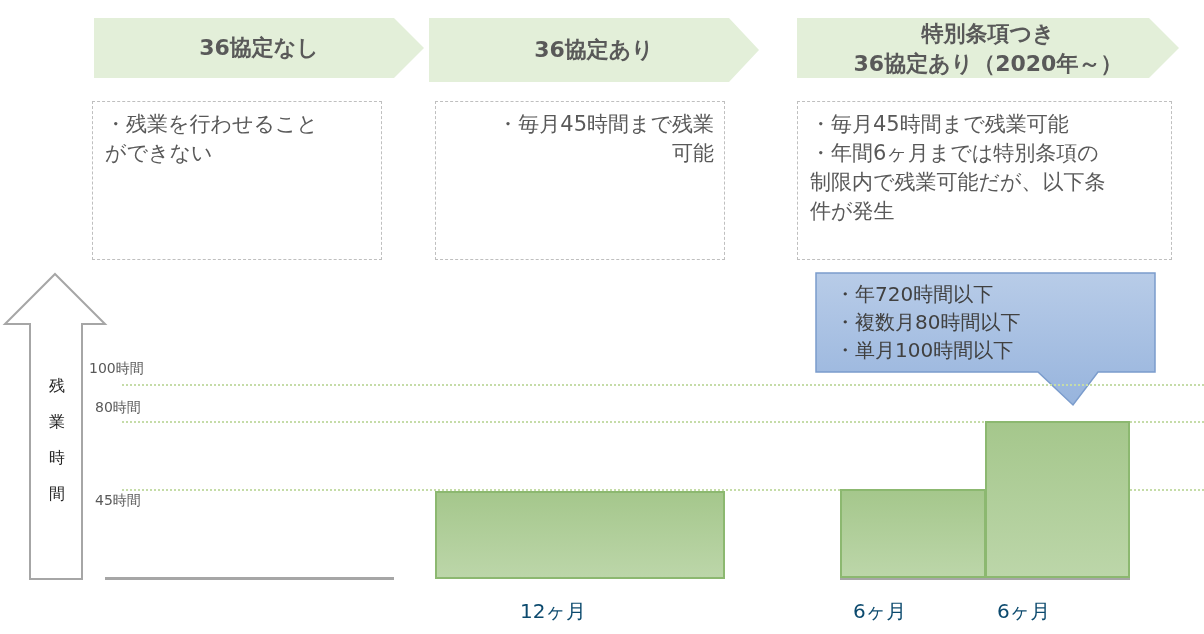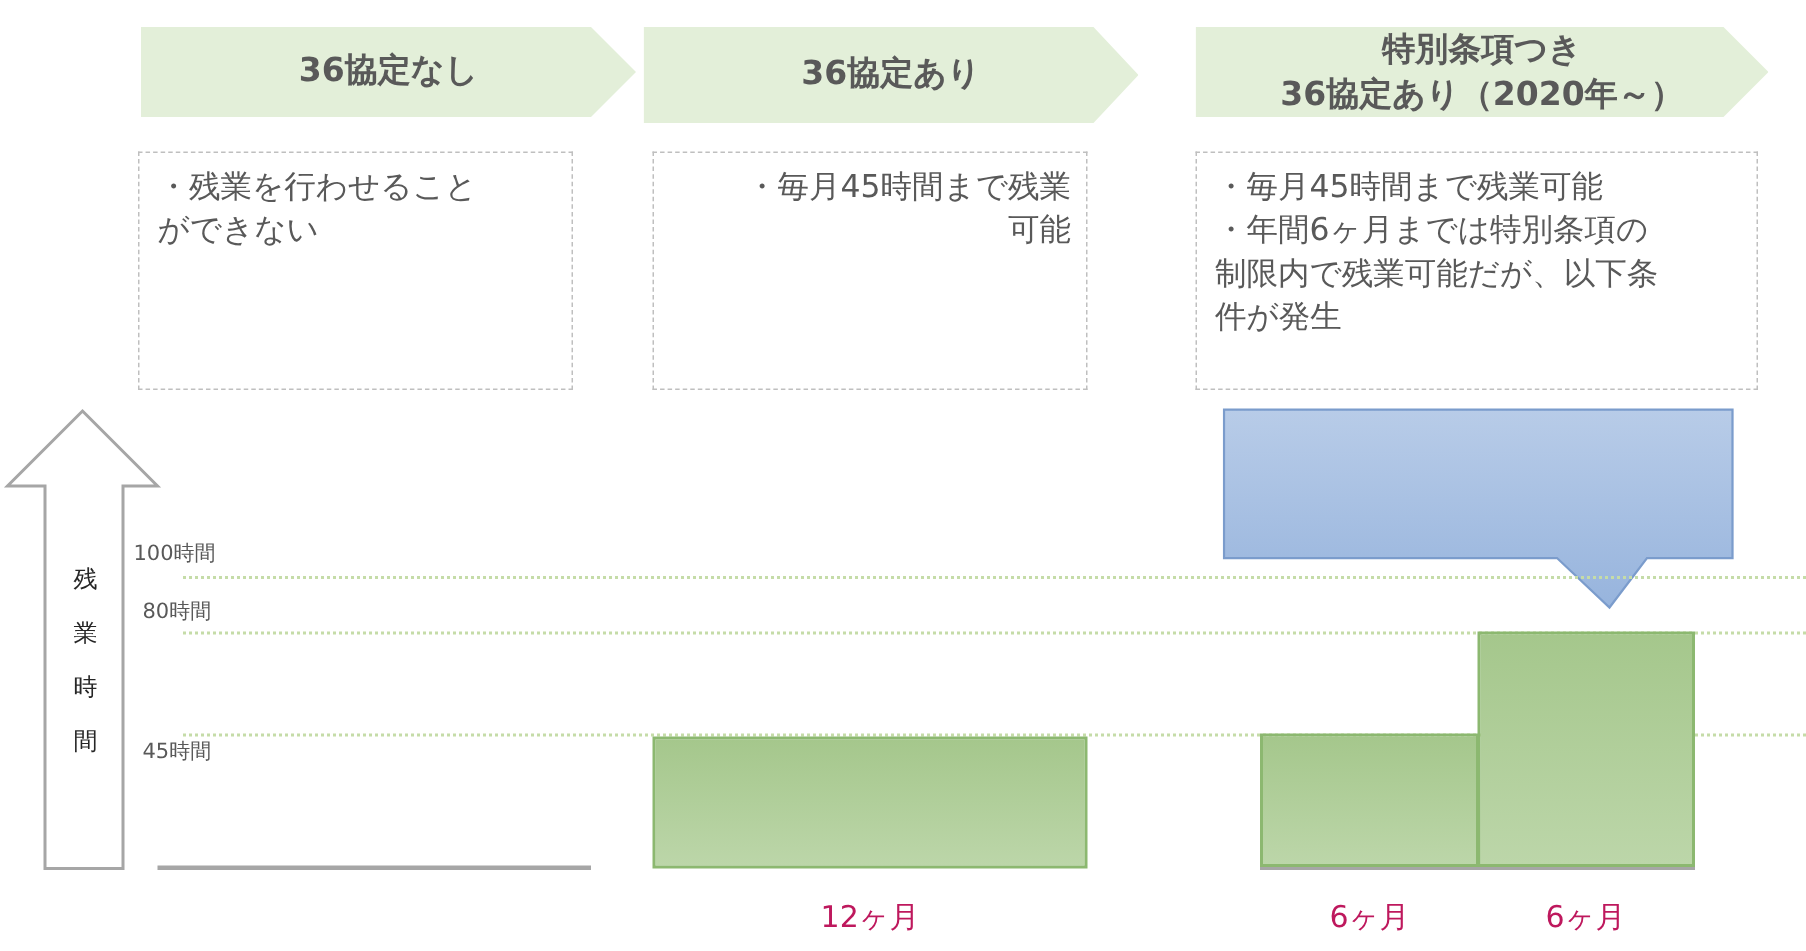--- a/index.html
+++ b/index.html
@@ -11,21 +11,21 @@
              clip-path:polygon(0 0, calc(100% - 30px) 0, 100% 50%, calc(100% - 30px) 100%, 0 100%); }
   .desc { position:absolute; border:1.5px dashed #bfbfbf; box-sizing:border-box; font-size:21px;
           line-height:29px; color:#595959; padding:8px 10px 0 12px; white-space:pre-line; }
   .callout { position:absolute; }
   .callout-text { position:absolute; left:20px; top:8px; font-size:20px; line-height:28px; color:#404040; white-space:pre-line; }
   .gridline { position:absolute; height:0; border-top:2px dotted #c5dca8; }
   .ylabel { position:absolute; font-size:14px; color:#595959; }
   .bar { position:absolute; box-sizing:border-box; border:2px solid #8cb870;
          background:linear-gradient(to bottom, #a5c78c, #bcd6a9); }
   .baseline { position:absolute; height:3px; background:#a6a6a6; }
-  .xlabel { position:absolute; font-size:20px; color:#be185d; text-align:center; }
+  .xlabel { position:absolute; font-size:20px; color:#0c4a6e; }
   .axis-title { position:absolute; font-size:16px; color:#262626; line-height:36px; text-align:center; width:30px; }
 </style>
 </head>
 <body>
 
 <div class="chevron" style="left:94px; top:18px; width:330px; height:60px;">
   <span>36協定なし</span>
 </div>
 <div class="chevron" style="left:429px; top:18px; width:330px; height:64px;">
   <span>36協定あり</span>
@@ -47,20 +47,23 @@
 <div class="callout" style="left:815px; top:272px; width:342px; height:136px;">
   <svg width="342" height="136" style="position:absolute; left:0; top:0;">
     <defs>
       <linearGradient id="cg" x1="0" y1="0" x2="0" y2="1">
         <stop offset="0" stop-color="#b8cce8"></stop>
         <stop offset="1" stop-color="#97b4dd"></stop>
       </linearGradient>
     </defs>
     <polygon points="1,1 340,1 340,100 283,100 258,133 223,100 1,100" fill="url(#cg)" stroke="#7b9ccc" stroke-width="1.5"></polygon>
   </svg>
+  <div class="callout-text">・年720時間以下
+・複数月80時間以下
+・単月100時間以下</div>
 </div>
 
 <svg class="abs" style="left:2px; top:272px;" width="106" height="310">
   <polygon points="53,2 103,52 80,52 80,307 28,307 28,52 3,52" fill="#ffffff" stroke="#a6a6a6" stroke-width="2"></polygon>
 </svg>
 <div class="axis-title" style="left:42px; top:368px; width:30px; word-break:break-all;">残業時間</div>
 
 <div class="gridline" style="left:122px; top:384px; width:1082px;"></div>
 <div class="gridline" style="left:122px; top:421px; width:1082px;"></div>
 <div class="gridline" style="left:122px; top:489px; width:1082px;"></div>

